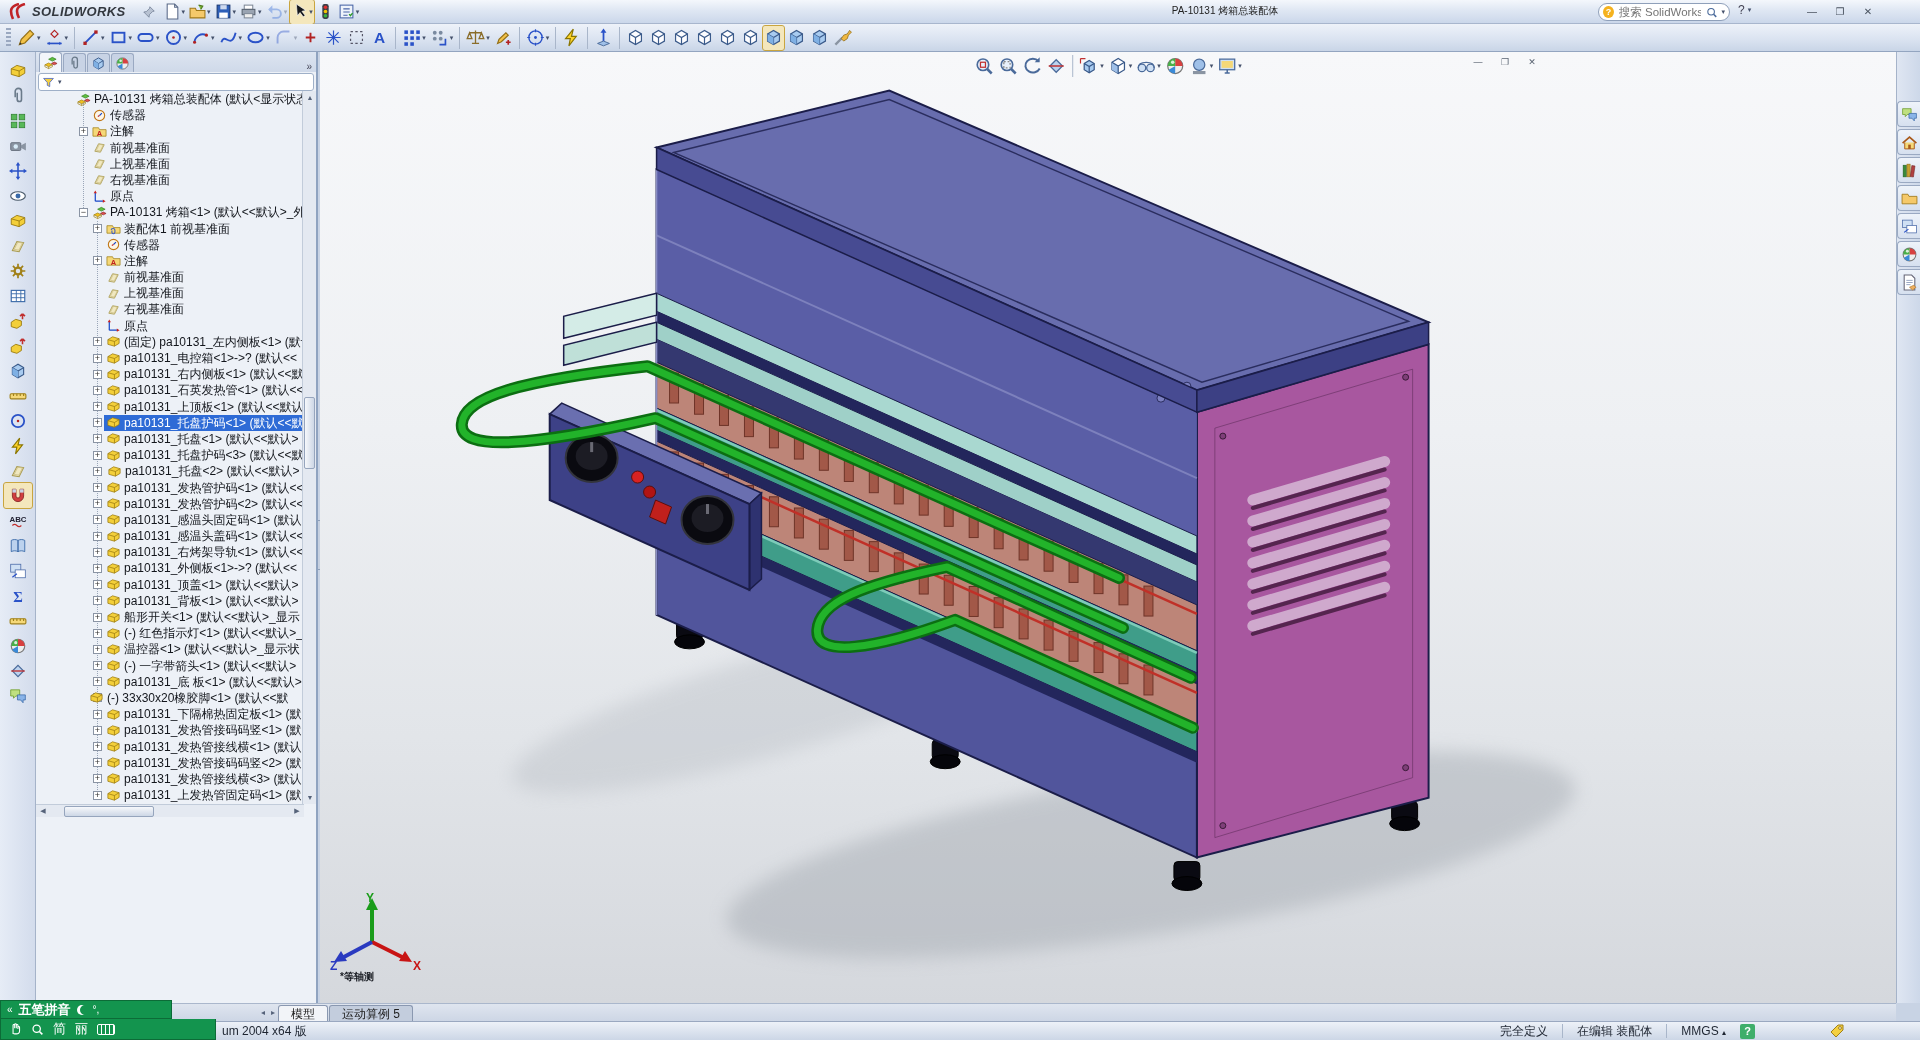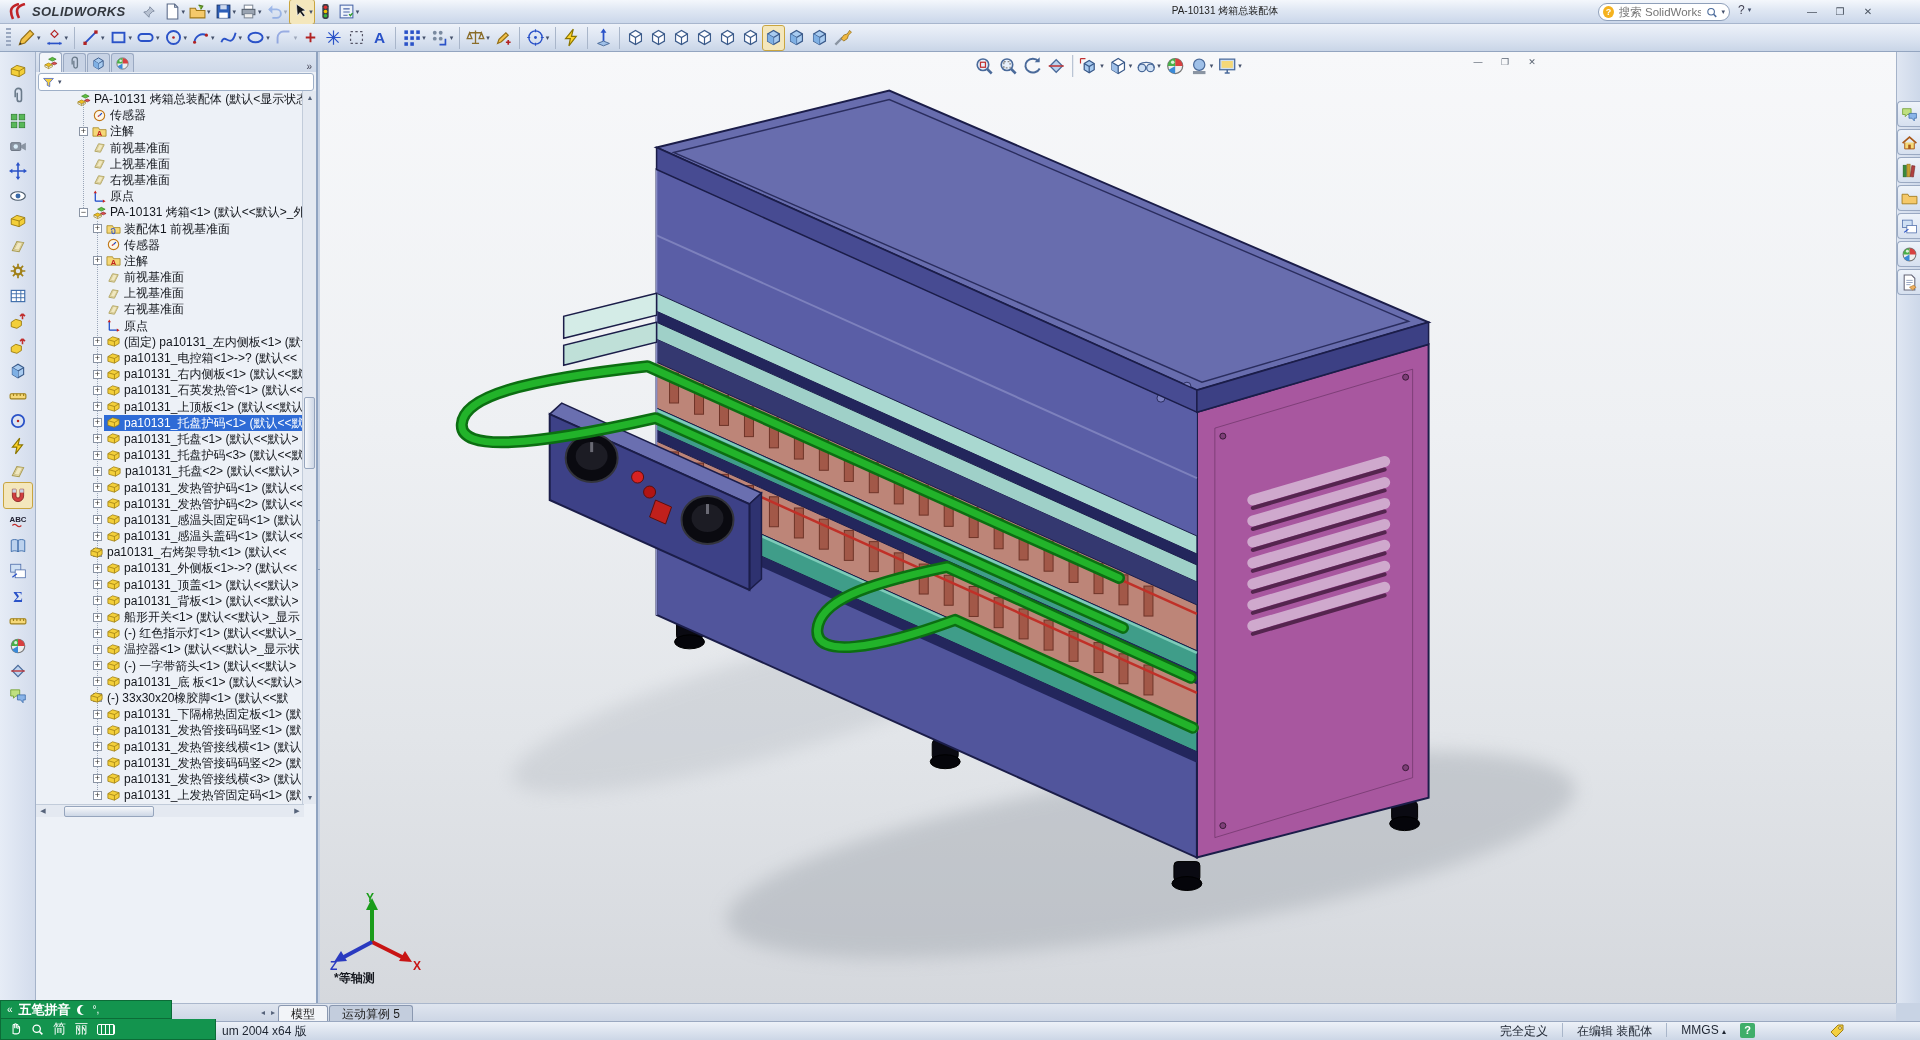--- a/index.html
+++ b/index.html
@@ -76,21 +76,21 @@
 
   
   .viewport{position:absolute;left:320px;top:52px;width:1576px;height:951px;
     background:linear-gradient(180deg,#f7f8fa 0%,#eef0f3 40%,#e2e5e9 72%,#d5d8dd 100%);overflow:hidden;}
   #scene{position:absolute;left:0;top:0;}
   .headsup{position:absolute;left:50%;top:3px;transform:translateX(-50%);display:flex;align-items:center;}
   .hbtn{display:inline-flex;align-items:center;padding:1px 2px;border-radius:2px;}
   .doccontrols{position:absolute;left:1146px;top:2px;display:flex;gap:3px;}
   .dwbtn{width:24px;height:15px;display:flex;align-items:center;justify-content:center;color:#5a6472;
     font-size:9px;border-radius:2px;}
-  .viewlabel{position:absolute;left:14px;top:918px;font-size:12px;font-weight:bold;color:#15181f;}
+  .viewlabel{position:absolute;left:20px;top:918px;font-size:10px;font-weight:bold;color:#15181f;}
   .watermark{position:absolute;left:580px;top:442px;display:flex;align-items:flex-start;gap:6px;opacity:.92;}
   .wm-text{color:#f08300;font-size:24px;font-weight:bold;letter-spacing:2px;line-height:26px;}
   .wm-sub{margin-top:2px;height:7px;width:150px;
     background:repeating-linear-gradient(90deg,#f08300 0 6px,transparent 6px 9px);opacity:.6;}
   .triad{position:absolute;left:10px;top:838px;}
 
   
   .taskstrip{position:absolute;right:0;top:52px;width:24px;height:951px;
     background:linear-gradient(90deg,#dfe6f2,#cdd8e9);border-left:1px solid #a5b3c9;}
   .tpbtn{width:23px;height:26px;margin:1px 0;display:flex;align-items:center;justify-content:center;
@@ -103,21 +103,21 @@
   .tabarrow{font-size:8px;color:#55627a;padding:0 3px;line-height:16px;}
   .dtab{font-size:12px;color:#222;padding:1px 12px;border:1px solid #8a98b0;border-bottom:none;
     border-radius:3px 3px 0 0;background:#c3cddd;margin-right:1px;height:16px;line-height:14px;}
   .dtab.active{background:#f2f4f8;}
 
   
   .statusbar{position:absolute;left:0;top:1021px;width:1920px;height:19px;
     background:linear-gradient(#edf1f8,#ccd6e6);border-top:1px solid #9aa8c0;
     font-size:12px;color:#1d2430;display:flex;align-items:center;}
   .sb-left{margin-left:222px;}
-  .sb-right{position:absolute;left:1500px;display:flex;gap:14px;}
+  .sb-right{position:absolute;left:1500px;display:flex;align-items:center;gap:14px;}
   .sbsep{width:1px;height:14px;background:#a9b6ca;}
   .sb-help{width:15px;height:15px;background:#3fae6a;color:#fff;border-radius:2px;font-size:11px;font-weight:bold;
     display:flex;align-items:center;justify-content:center;}
 
   
   .ime{position:absolute;left:0;top:1000px;z-index:30;font-size:13px;}
   .ime-row1{display:flex;align-items:center;height:19px;background:#13944e;color:#fff;width:172px;
     border:1px solid #0c6b37;gap:6px;padding:0 6px;}
   .ime-row2{display:flex;align-items:center;height:21px;background:#13944e;color:#fff;width:216px;
     border:1px solid #0c6b37;border-top:none;gap:9px;padding:0 8px;}
@@ -1110,21 +1110,21 @@
         <span class="expbox" style="left:57px">+</span>
         <span class="hl" style="left:68px">
           <svg class="ic" width="15" height="15" viewBox="0 0 16 16">
             <use href="#t-part"></use>
           </svg>
           <span class="tlabel">pa10131_感温头盖码&lt;1&gt; (默认&lt;&lt;</span>
         </span>
       </div>
       <div class="trow">
         <span class="expbox" style="left:57px">+</span>
-        <span class="hl" style="left:51px">
+        <span class="hl" style="left:68px">
           <svg class="ic" width="15" height="15" viewBox="0 0 16 16">
             <use href="#t-part"></use>
           </svg>
           <span class="tlabel">pa10131_右烤架导轨&lt;1&gt; (默认&lt;&lt;</span>
         </span>
       </div>
       <div class="trow">
         <span class="expbox" style="left:57px">+</span>
         <span class="hl" style="left:68px">
           <svg class="ic" width="15" height="15" viewBox="0 0 16 16">

